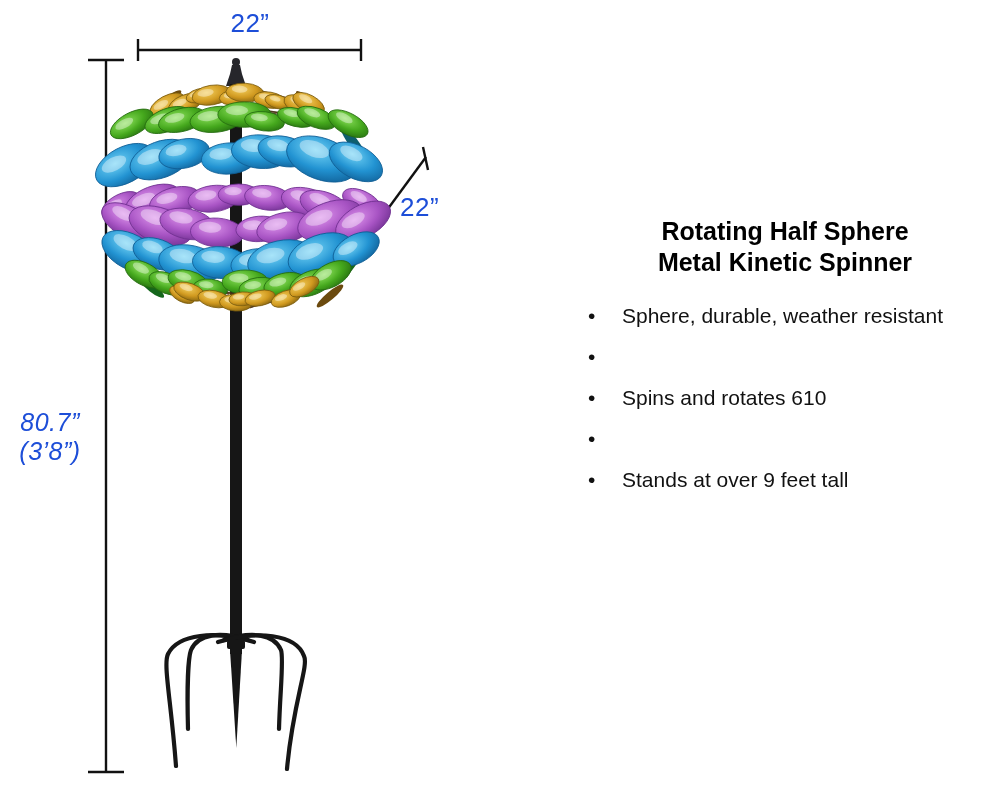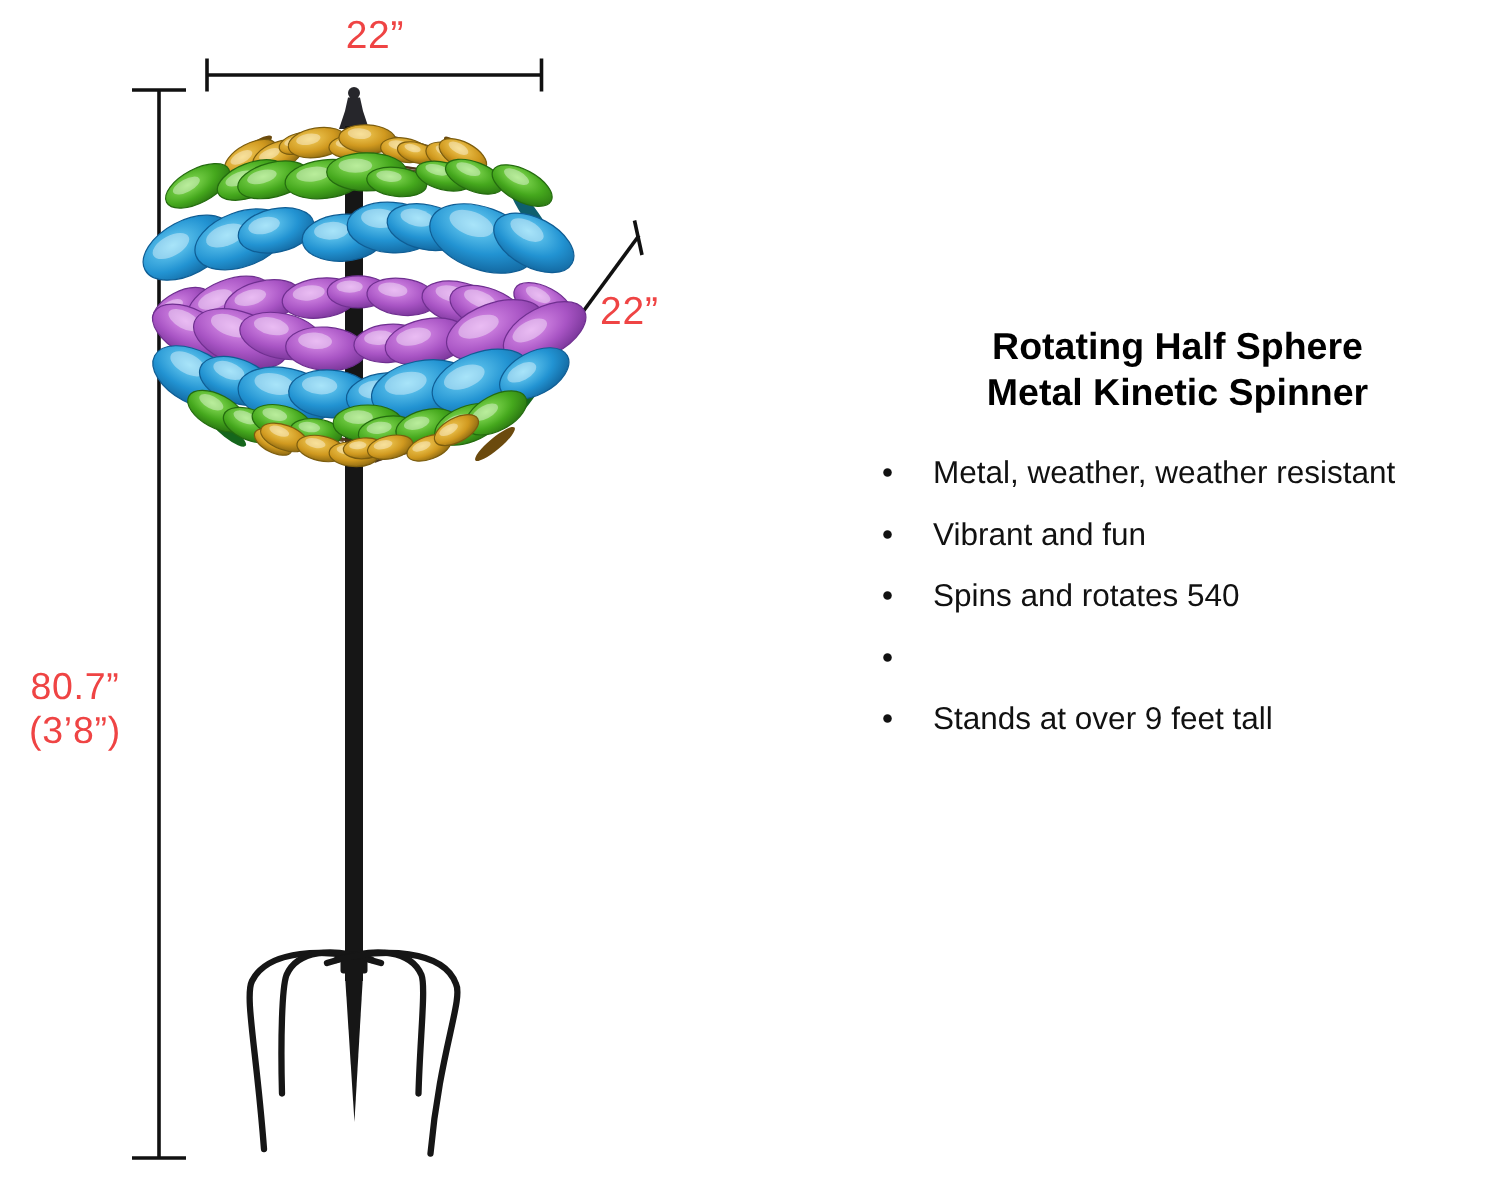--- a/index.html
+++ b/index.html
@@ -2,26 +2,26 @@
 <html><head>
 <meta charset="utf-8">
 <style>
   html,body{margin:0;padding:0;background:#fff;}
   #canvas{
     position:relative;width:990px;height:794px;background:#ffffff;
     font-family:"Liberation Sans","DejaVu Sans",sans-serif;overflow:hidden;
   }
   #illustration{position:absolute;left:0;top:0;}
   .dim-label{
-    position:absolute;color:#ef4444;font-size:26px;letter-spacing:0.5px;
+    position:absolute;color:#1d4ed8;font-size:26px;letter-spacing:0.5px;
     white-space:nowrap;
   }
   .dim-label-width{left:200px;top:8px;width:100px;text-align:center;}
   .dim-label-depth{left:400px;top:192px;}
-  .dim-label-height{left:4px;top:444px;width:92px;text-align:center;font-size:25px;line-height:29px;}
+  .dim-label-height{left:4px;top:408px;width:92px;text-align:center;font-size:25px;line-height:29px;font-style:italic;}
   .info{position:absolute;left:575px;top:216px;width:420px;color:#000;}
   .title{
     text-align:center;font-size:25px;font-weight:bold;line-height:31px;
     color:#000;
   }
   .bullets{
     list-style:none;margin:26px 0 0 0;padding:0 0 0 13px;
   }
   .bullets li{
     display:flex;align-items:flex-start;
@@ -311,29 +311,28 @@
   </div>
 
   <div class="info">
     <div class="title">
       <div>Rotating Half Sphere</div>
       <div>Metal Kinetic Spinner</div>
     </div>
     <ul class="bullets">
       <li>
         <span class="dot">•</span>
-        <span>Metal, weather, weather resistant</span>
-      </li>
-      <li>
-        <span class="dot">•</span>
-        <span>Vibrant and fun</span>
-      </li>
-      <li>
-        <span class="dot">•</span>
-        <span>Spins and rotates 540</span>
+        <span>Sphere, durable, weather resistant</span>
+      </li>
+      <li>
+        <span class="dot">•</span>
+      </li>
+      <li>
+        <span class="dot">•</span>
+        <span>Spins and rotates 610</span>
       </li>
       <li>
         <span class="dot">•</span>
       </li>
       <li>
         <span class="dot">•</span>
         <span>Stands at over 9 feet tall</span>
       </li>
     </ul>
   </div>

